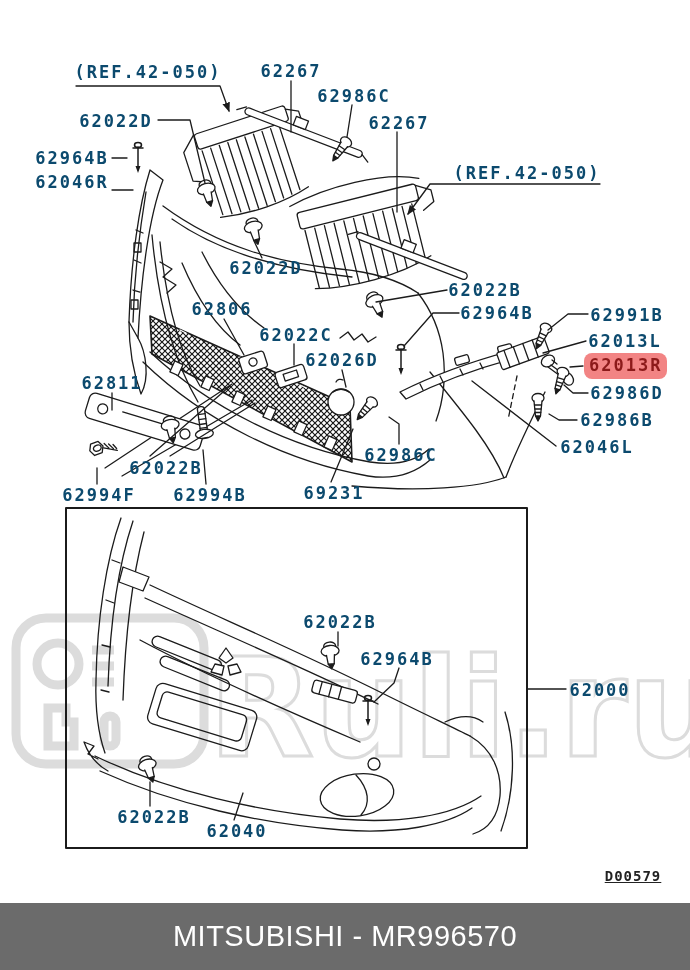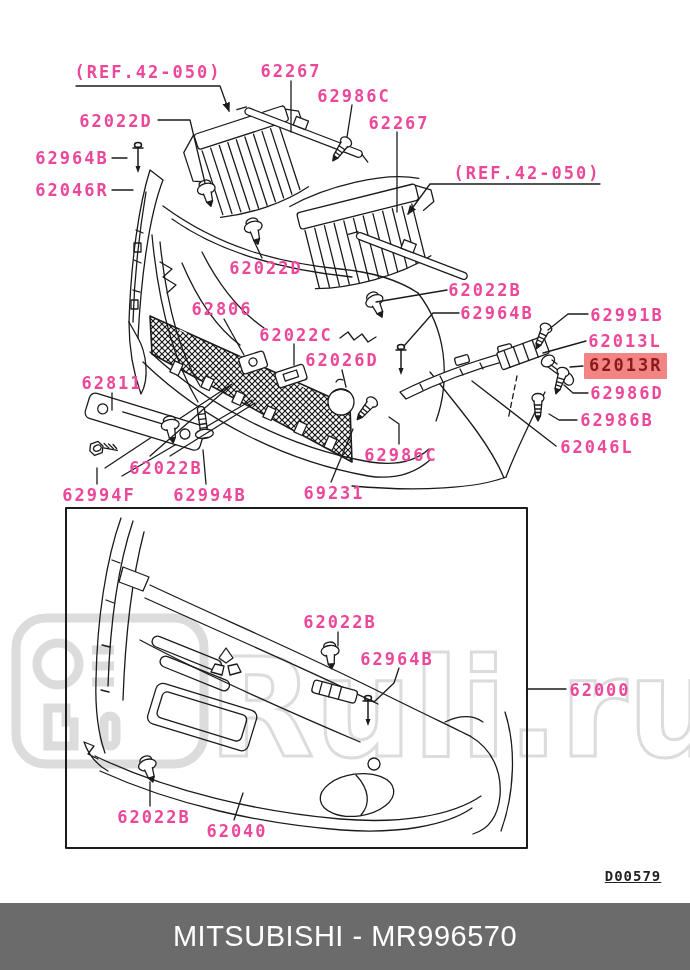--- a/index.html
+++ b/index.html
@@ -1,21 +1,21 @@
 <!DOCTYPE html>
 <html><head>
 <meta charset="utf-8">
 <style>
   html,body{margin:0;padding:0;background:#fff;}
   .stage{position:relative;width:690px;height:970px;background:#fff;overflow:hidden;
          font-family:"DejaVu Sans",sans-serif;}
   svg{position:absolute;left:0;top:0;}
-  .lbl{position:absolute;transform:translateX(-50%);white-space:nowrap;color:#ec4899;
+  .lbl{position:absolute;transform:translateX(-50%);white-space:nowrap;color:#0c4a6e;
        font:700 17px/1.1 "DejaVu Sans Mono",monospace;letter-spacing:2px;}
-  .lbl.hl{transform:none;padding:3px 5px 4px;border-radius:1px;}
+  .lbl.hl{transform:none;padding:3px 5px 4px;border-radius:8px;}
   .doccode{position:absolute;transform:translateX(-50%);color:#222;
        font:700 14px/1 "DejaVu Sans Mono",monospace;letter-spacing:1px;text-decoration:underline;}
   .footer{position:absolute;left:0;top:903px;width:690px;height:67px;
        display:flex;align-items:center;justify-content:center;gap:32px;}
   .footer span{color:#fff;font:400 29px/1 "Liberation Sans",sans-serif;letter-spacing:.5px;}
 </style>
 </head>
 <body>
 
 <div class="stage">
@@ -280,21 +280,21 @@
   </g>
 </svg>
 
 <div class="lbl" style="left:148px;top:63px">(REF.42-050)</div>
 <div class="lbl" style="left:291px;top:62px">62267</div>
 <div class="lbl" style="left:354px;top:87px">62986C</div>
 <div class="lbl" style="left:399px;top:114px">62267</div>
 <div class="lbl" style="left:527px;top:164px">(REF.42-050)</div>
 <div class="lbl" style="left:116px;top:112px">62022D</div>
 <div class="lbl" style="left:72px;top:149px">62964B</div>
-<div class="lbl" style="left:72px;top:181px">62046R</div>
+<div class="lbl" style="left:72px;top:173px">62046R</div>
 <div class="lbl" style="left:266px;top:259px">62022D</div>
 <div class="lbl" style="left:222px;top:300px">62806</div>
 <div class="lbl" style="left:296px;top:326px">62022C</div>
 <div class="lbl" style="left:342px;top:351px">62026D</div>
 <div class="lbl" style="left:485px;top:281px">62022B</div>
 <div class="lbl" style="left:497px;top:304px">62964B</div>
 <div class="lbl" style="left:627px;top:306px">62991B</div>
 <div class="lbl" style="left:625px;top:332px">62013L</div>
 <div class="lbl hl" style="left: 584px; top: 353px; background: rgb(242, 132, 132); color: rgb(140, 26, 26);">62013R</div>
 <div class="lbl" style="left:627px;top:384px">62986D</div>

